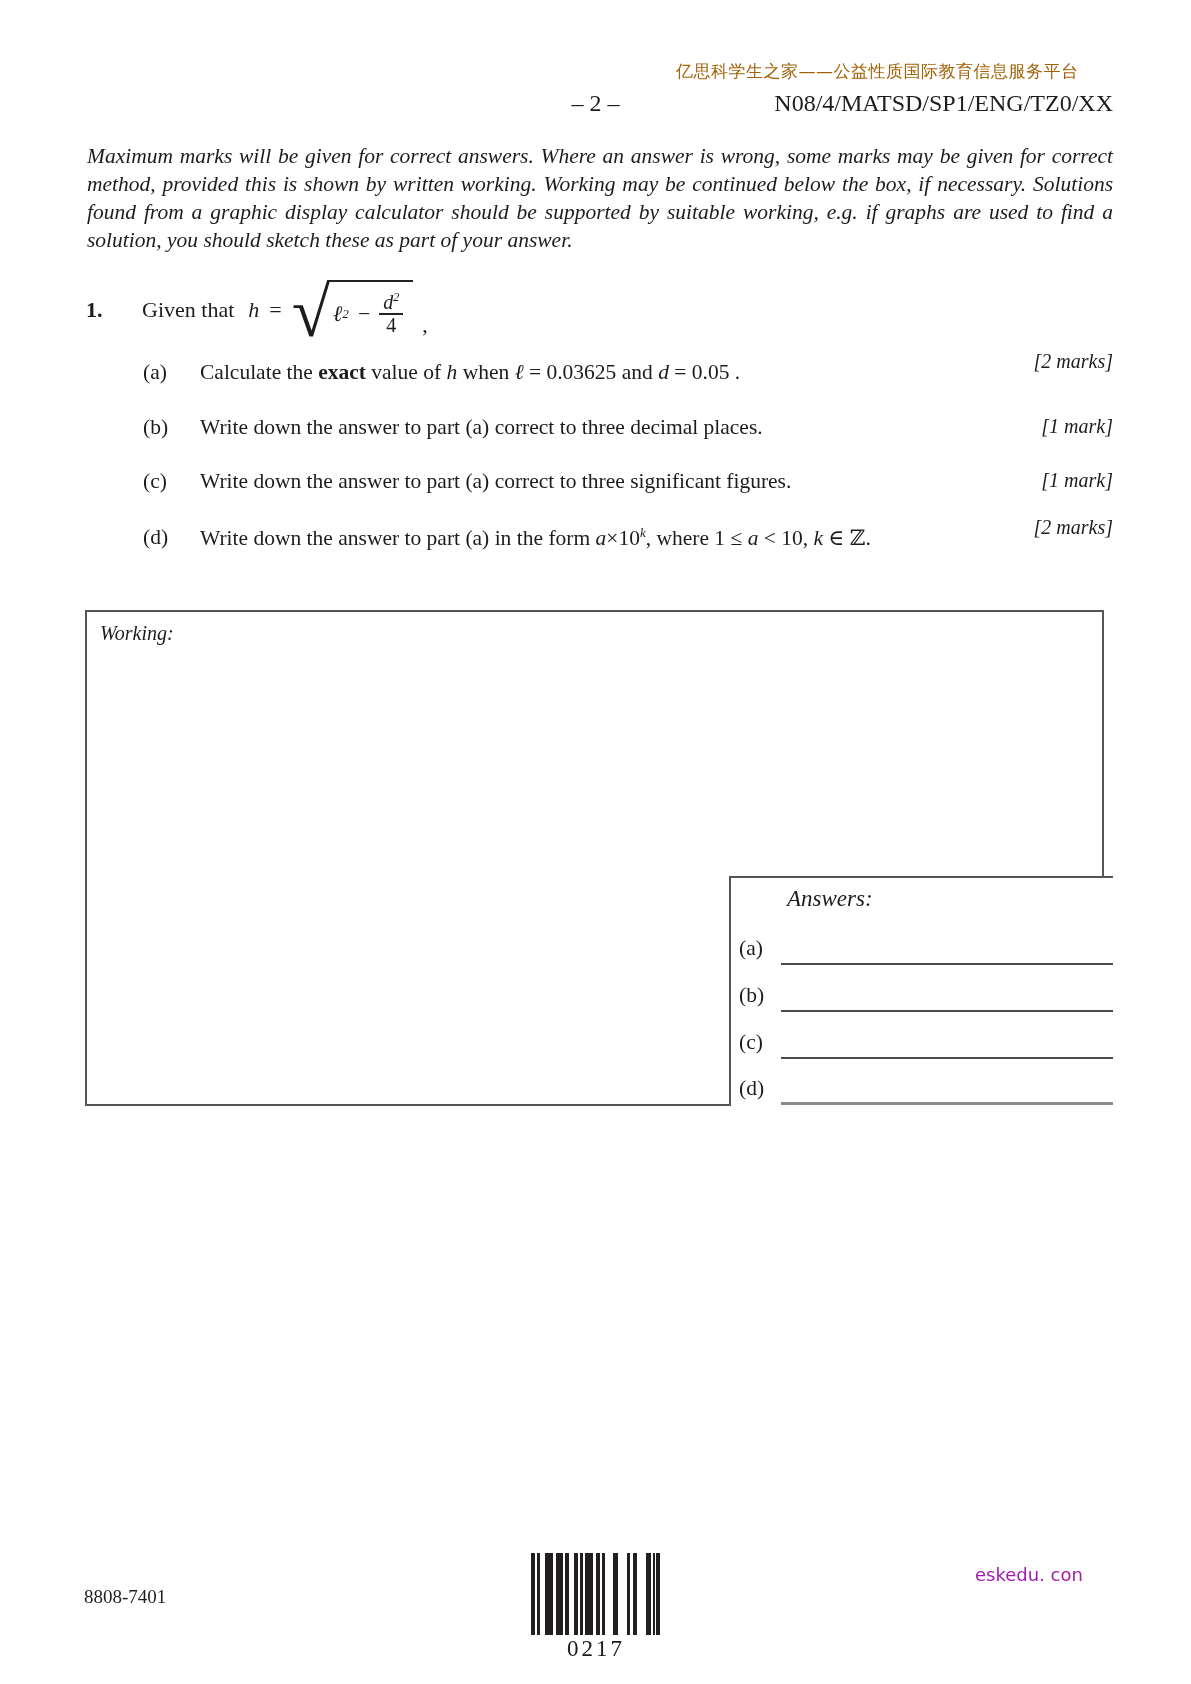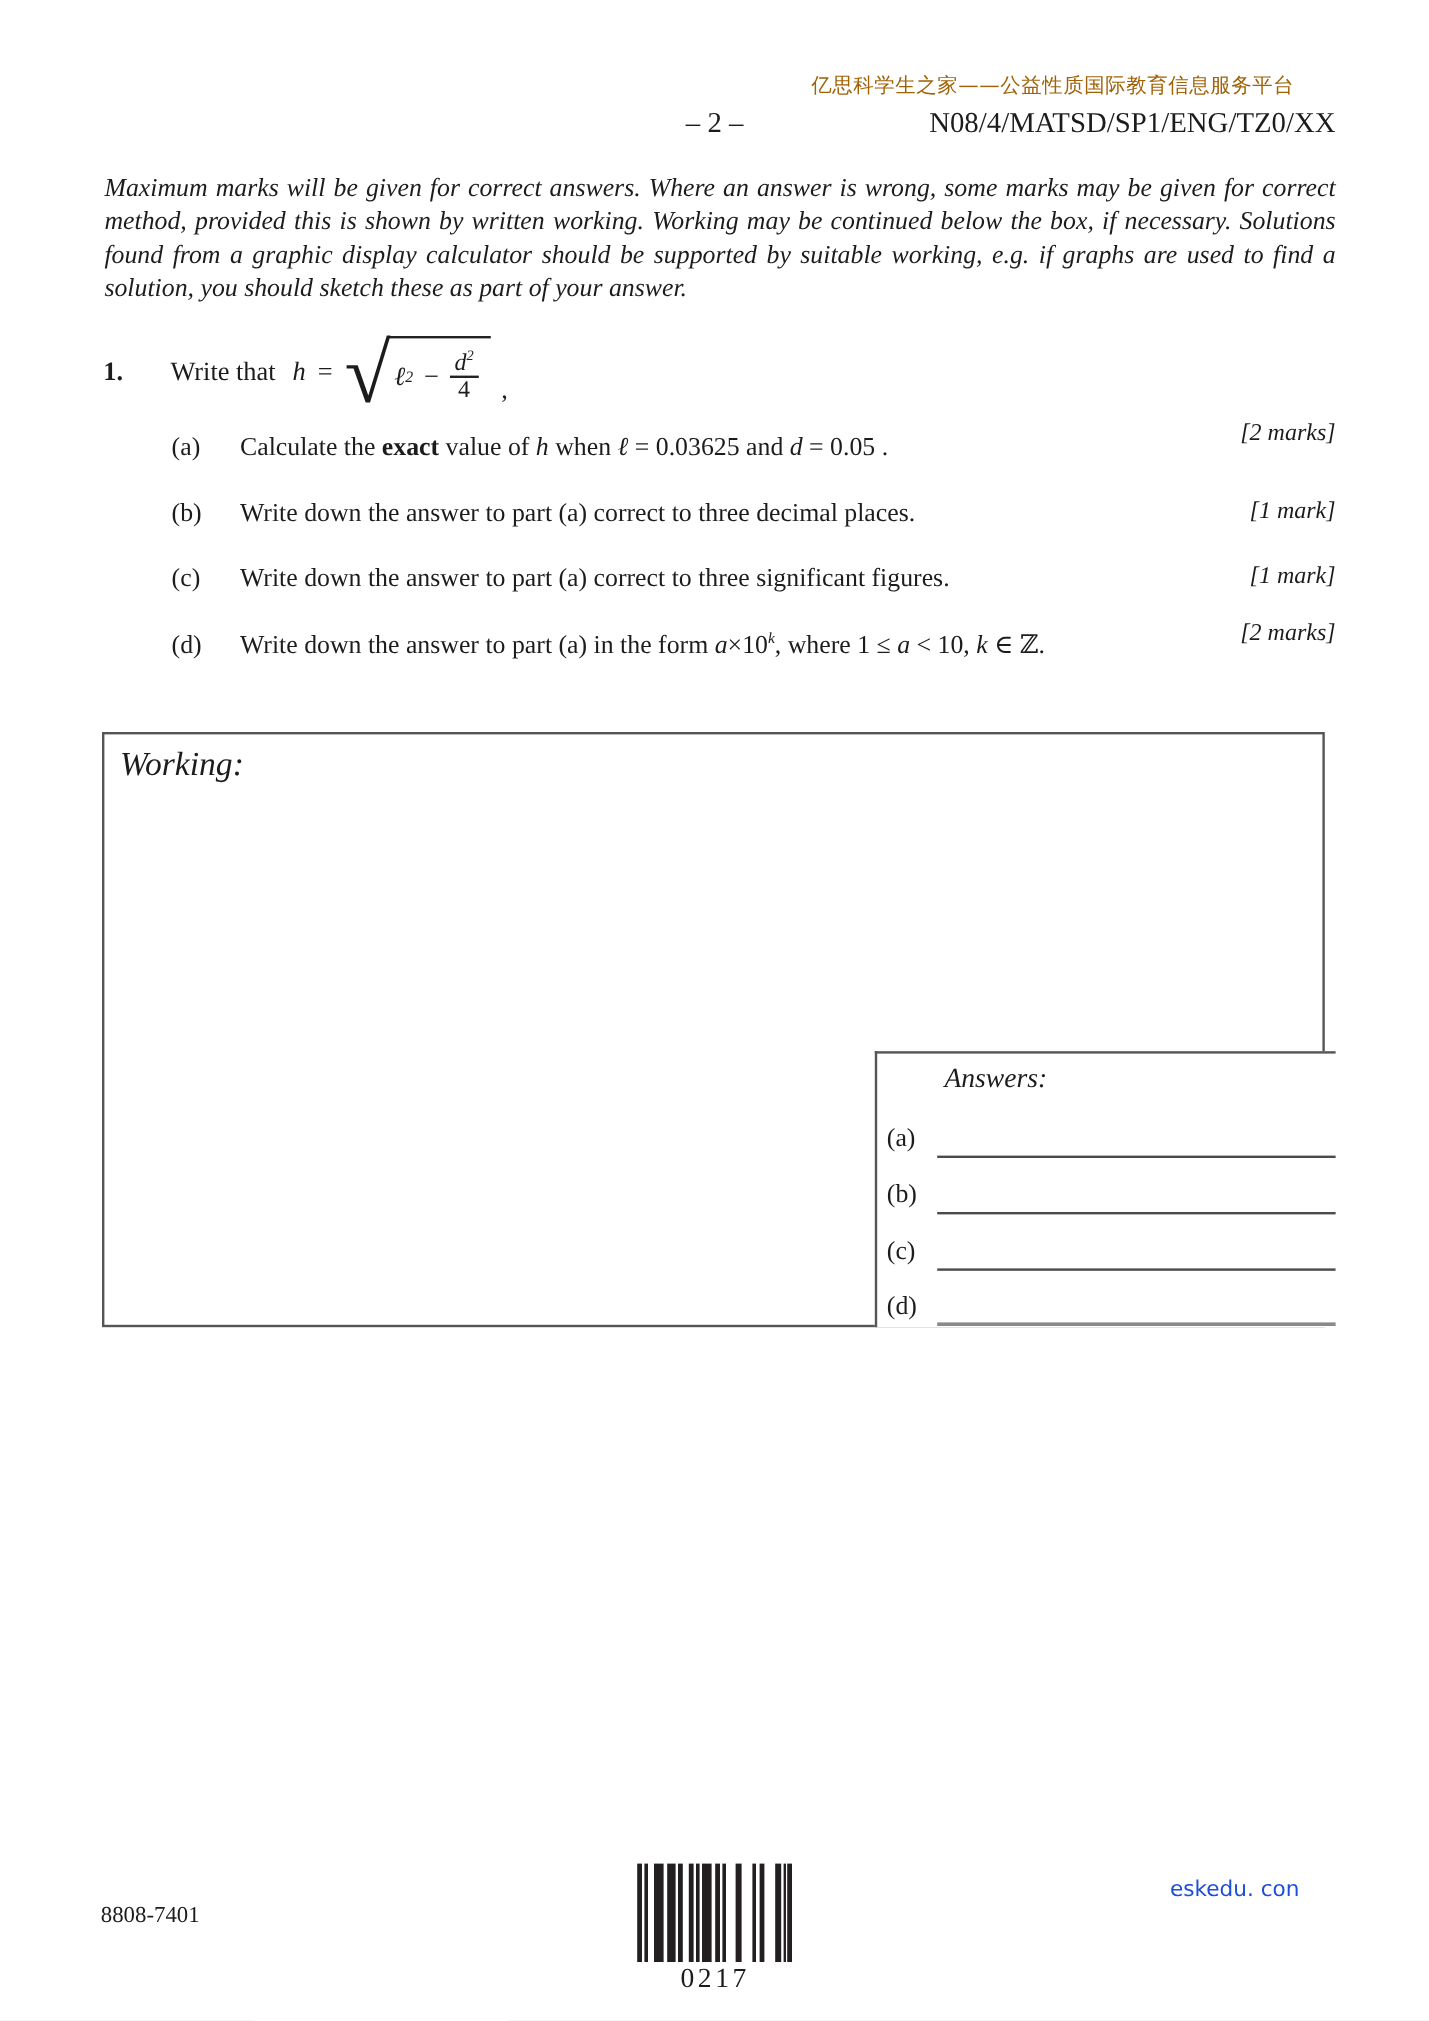--- a/index.html
+++ b/index.html
@@ -57,57 +57,57 @@
   .plabel{left:143px;font-size:21.5px;}
   .ptext{left:200px;font-size:21.5px;white-space:nowrap;}
   .marks{right:78px;font-style:italic;font-size:20px;white-space:nowrap;}
   .bold{font-weight:bold;}
 
   
   .workbox{
     left:85px;top:610px;width:1019px;height:496px;
     border:2px solid #555;box-sizing:border-box;
   }
-  .working-label{left:100px;top:622px;font-style:italic;font-size:28px;}
+  .working-label{left:100px;top:622px;font-style:italic;font-size:20px;}
   .answerbox{
     left:729px;top:876px;width:384px;height:230px;
     background:#ffffff;border-top:2px solid #555;border-left:2px solid #555;
     box-sizing:border-box;
   }
   .answers-label{left:56px;top:8px;font-style:italic;font-size:23px;position:absolute;}
   .arow-label{position:absolute;left:8px;font-size:21.5px;}
   .aline{position:absolute;left:50px;width:332px;border-bottom:2px solid #4b4b4b;}
   .aline.last{border-bottom:3px solid #8a8a8a;}
 
   
   .footer-code{left:84px;top:1586px;font-size:19px;}
   .barcode{left:531px;top:1553px;height:82px;display:flex;align-items:stretch;}
   .bc-bar{background:#231f20;}
   .bc-gap{background:transparent;}
   .bc-num{left:531px;top:1636px;width:130px;text-align:center;font-size:23px;letter-spacing:3px;}
   .site{
     left:975px;top:1564px;
     font-family:"DejaVu Sans","Liberation Sans",sans-serif;
-    font-size:18px;color:#1d4ed8;
+    font-size:18px;color:#a21caf;
   }
 </style>
 </head>
 <body>
 
 <div class="page">
 
   <div class="abs cjk">亿思科学生之家——公益性质国际教育信息服务平台</div>
   <div class="abs pagenum">– 2 –</div>
   <div class="abs code">N08/4/MATSD/SP1/ENG/TZ0/XX</div>
 
   <div class="abs instructions">Maximum marks will be given for correct answers.  Where an answer is wrong, some marks may be given for correct method, provided this is shown by written working.  Working may be continued below the box, if necessary.  Solutions found from a graphic display calculator should be supported by suitable working, e.g. if graphs are used to find a solution, you should sketch these as part of your answer.</div>
 
   <div class="abs qrow">
     <span class="qnum">1.</span>
-    <span class="qintro">Write that</span>
+    <span class="qintro">Given that</span>
     <span class="var">h</span>
     <span class="eq">=</span>
     <span class="sqrt">
       <span class="sqrt-sym">√</span>
       <span class="radicand">
         <span class="var">ℓ</span>
           <sup class="sp">2</sup>
         <span class="minus">−</span>
         <span class="frac">
           <span class="fnum"><span class="var">d</span><sup class="sp">2</sup></span>

